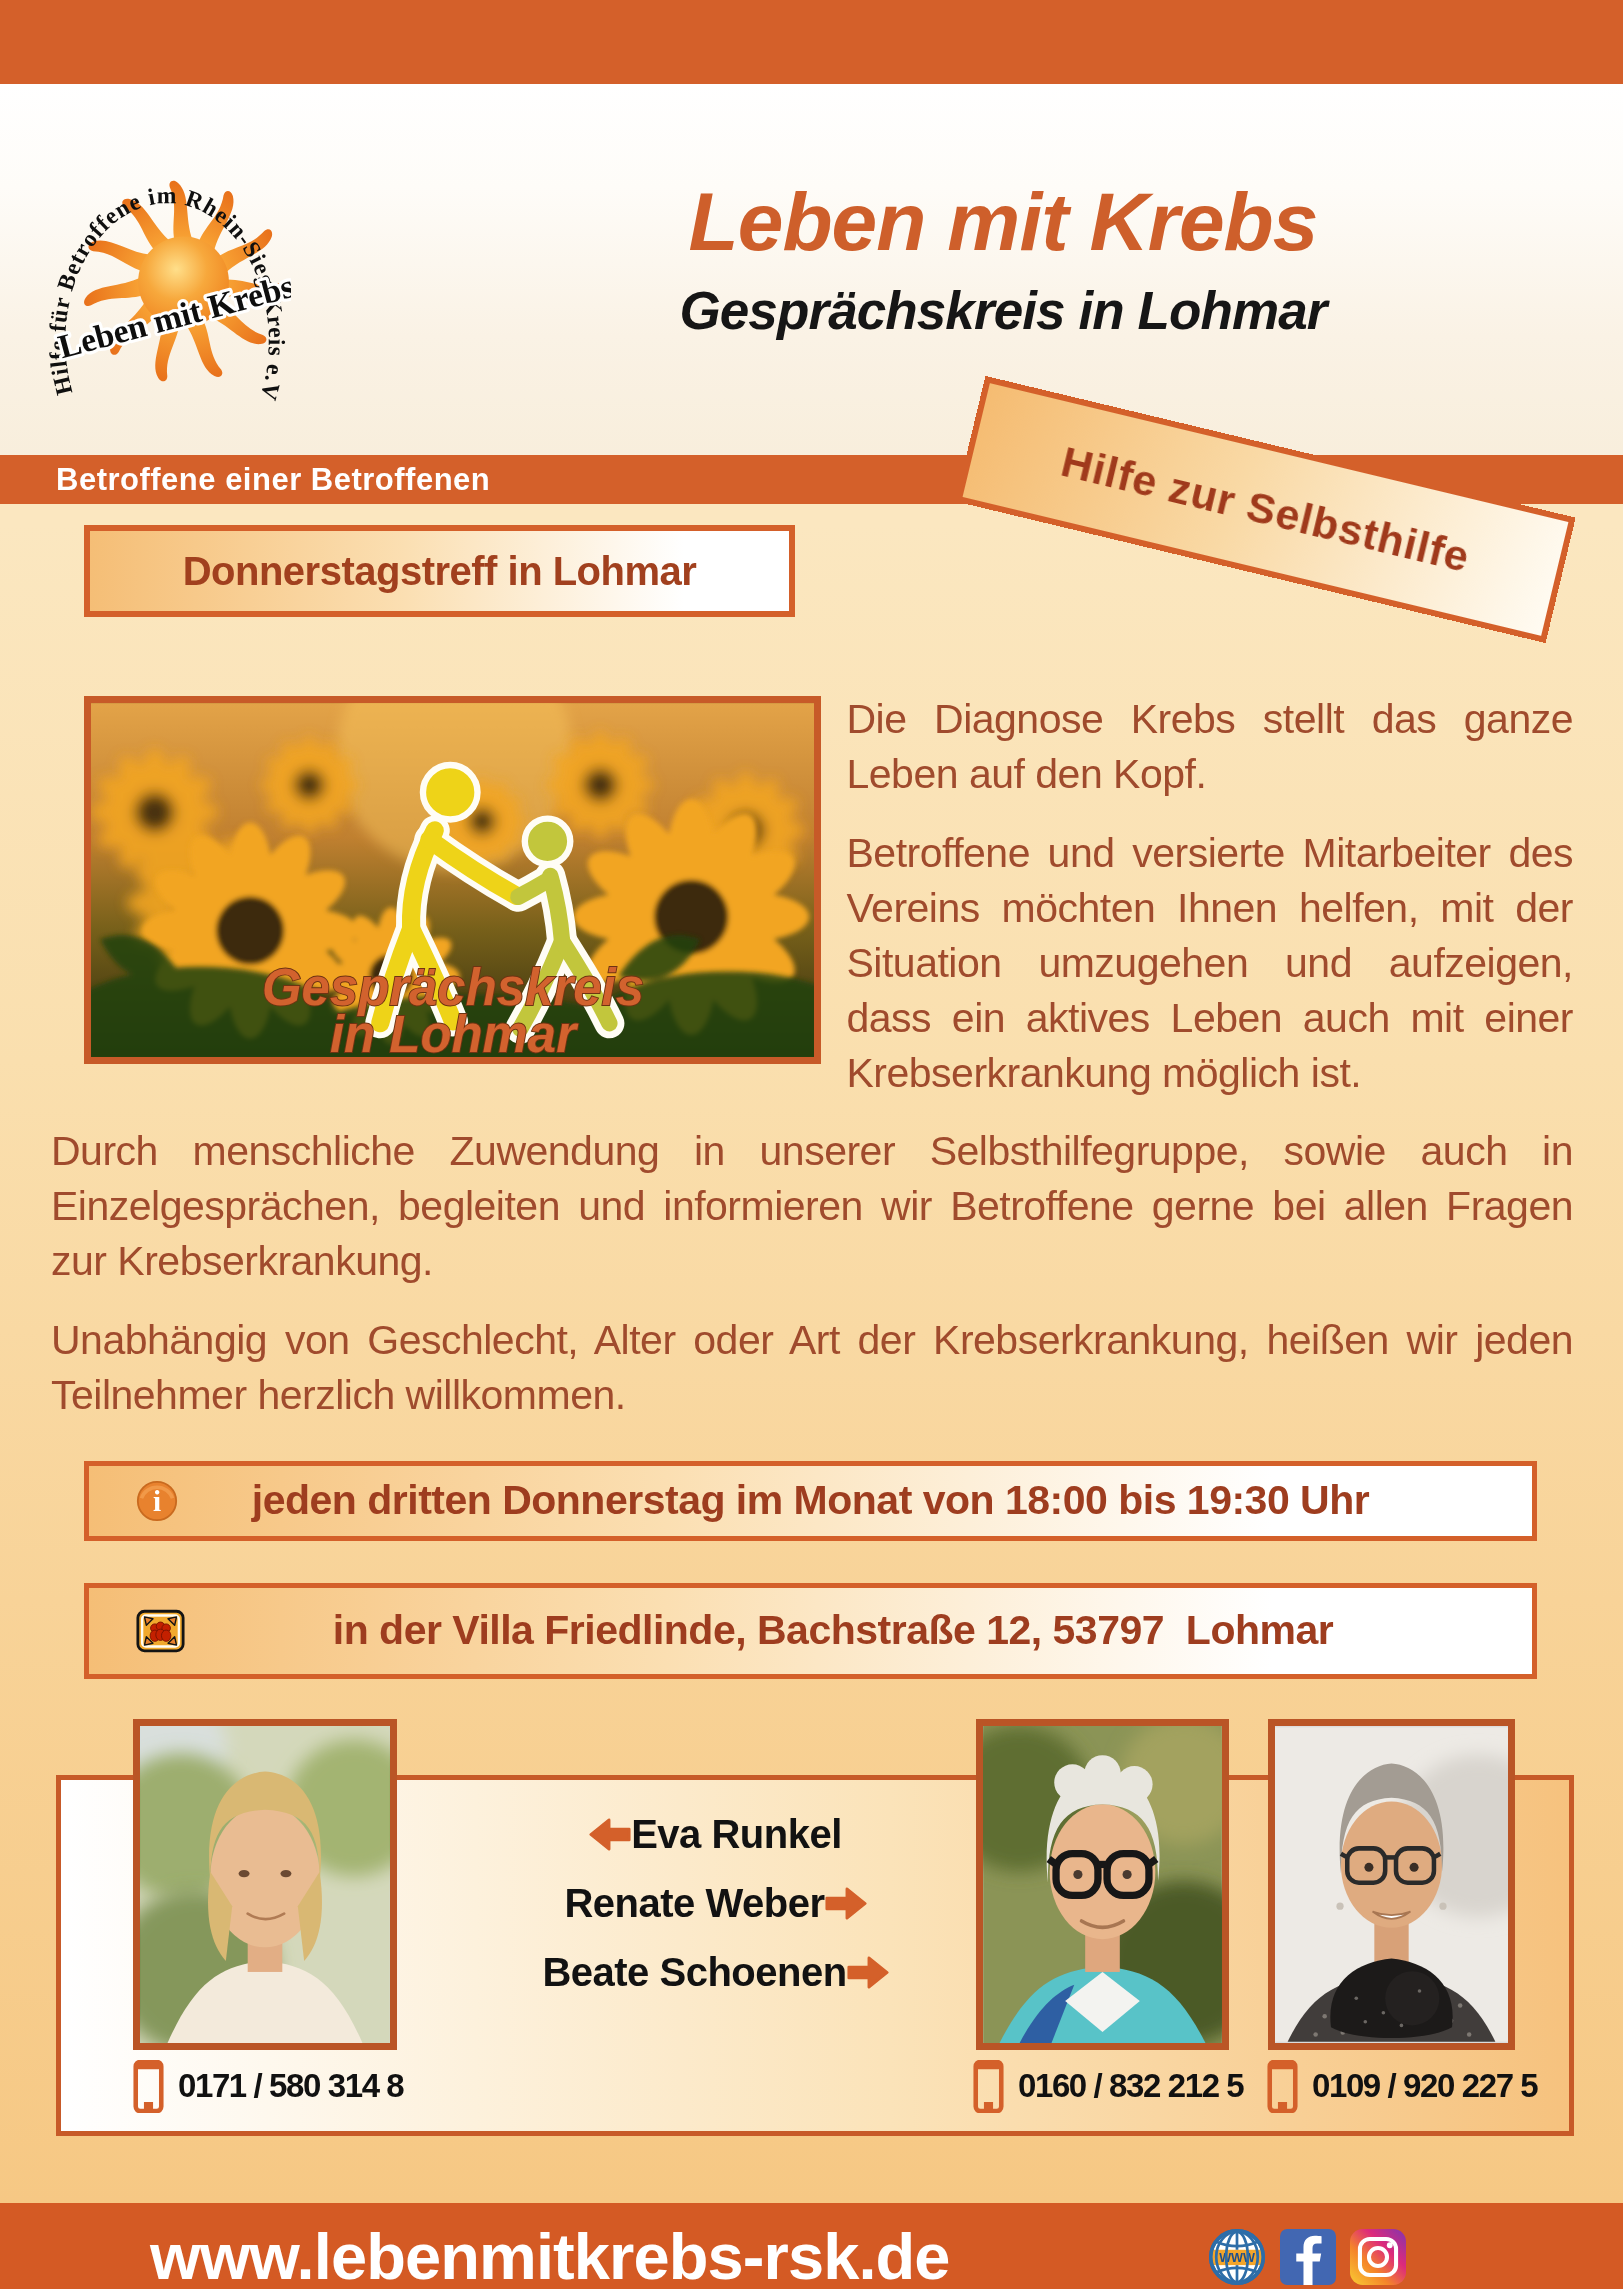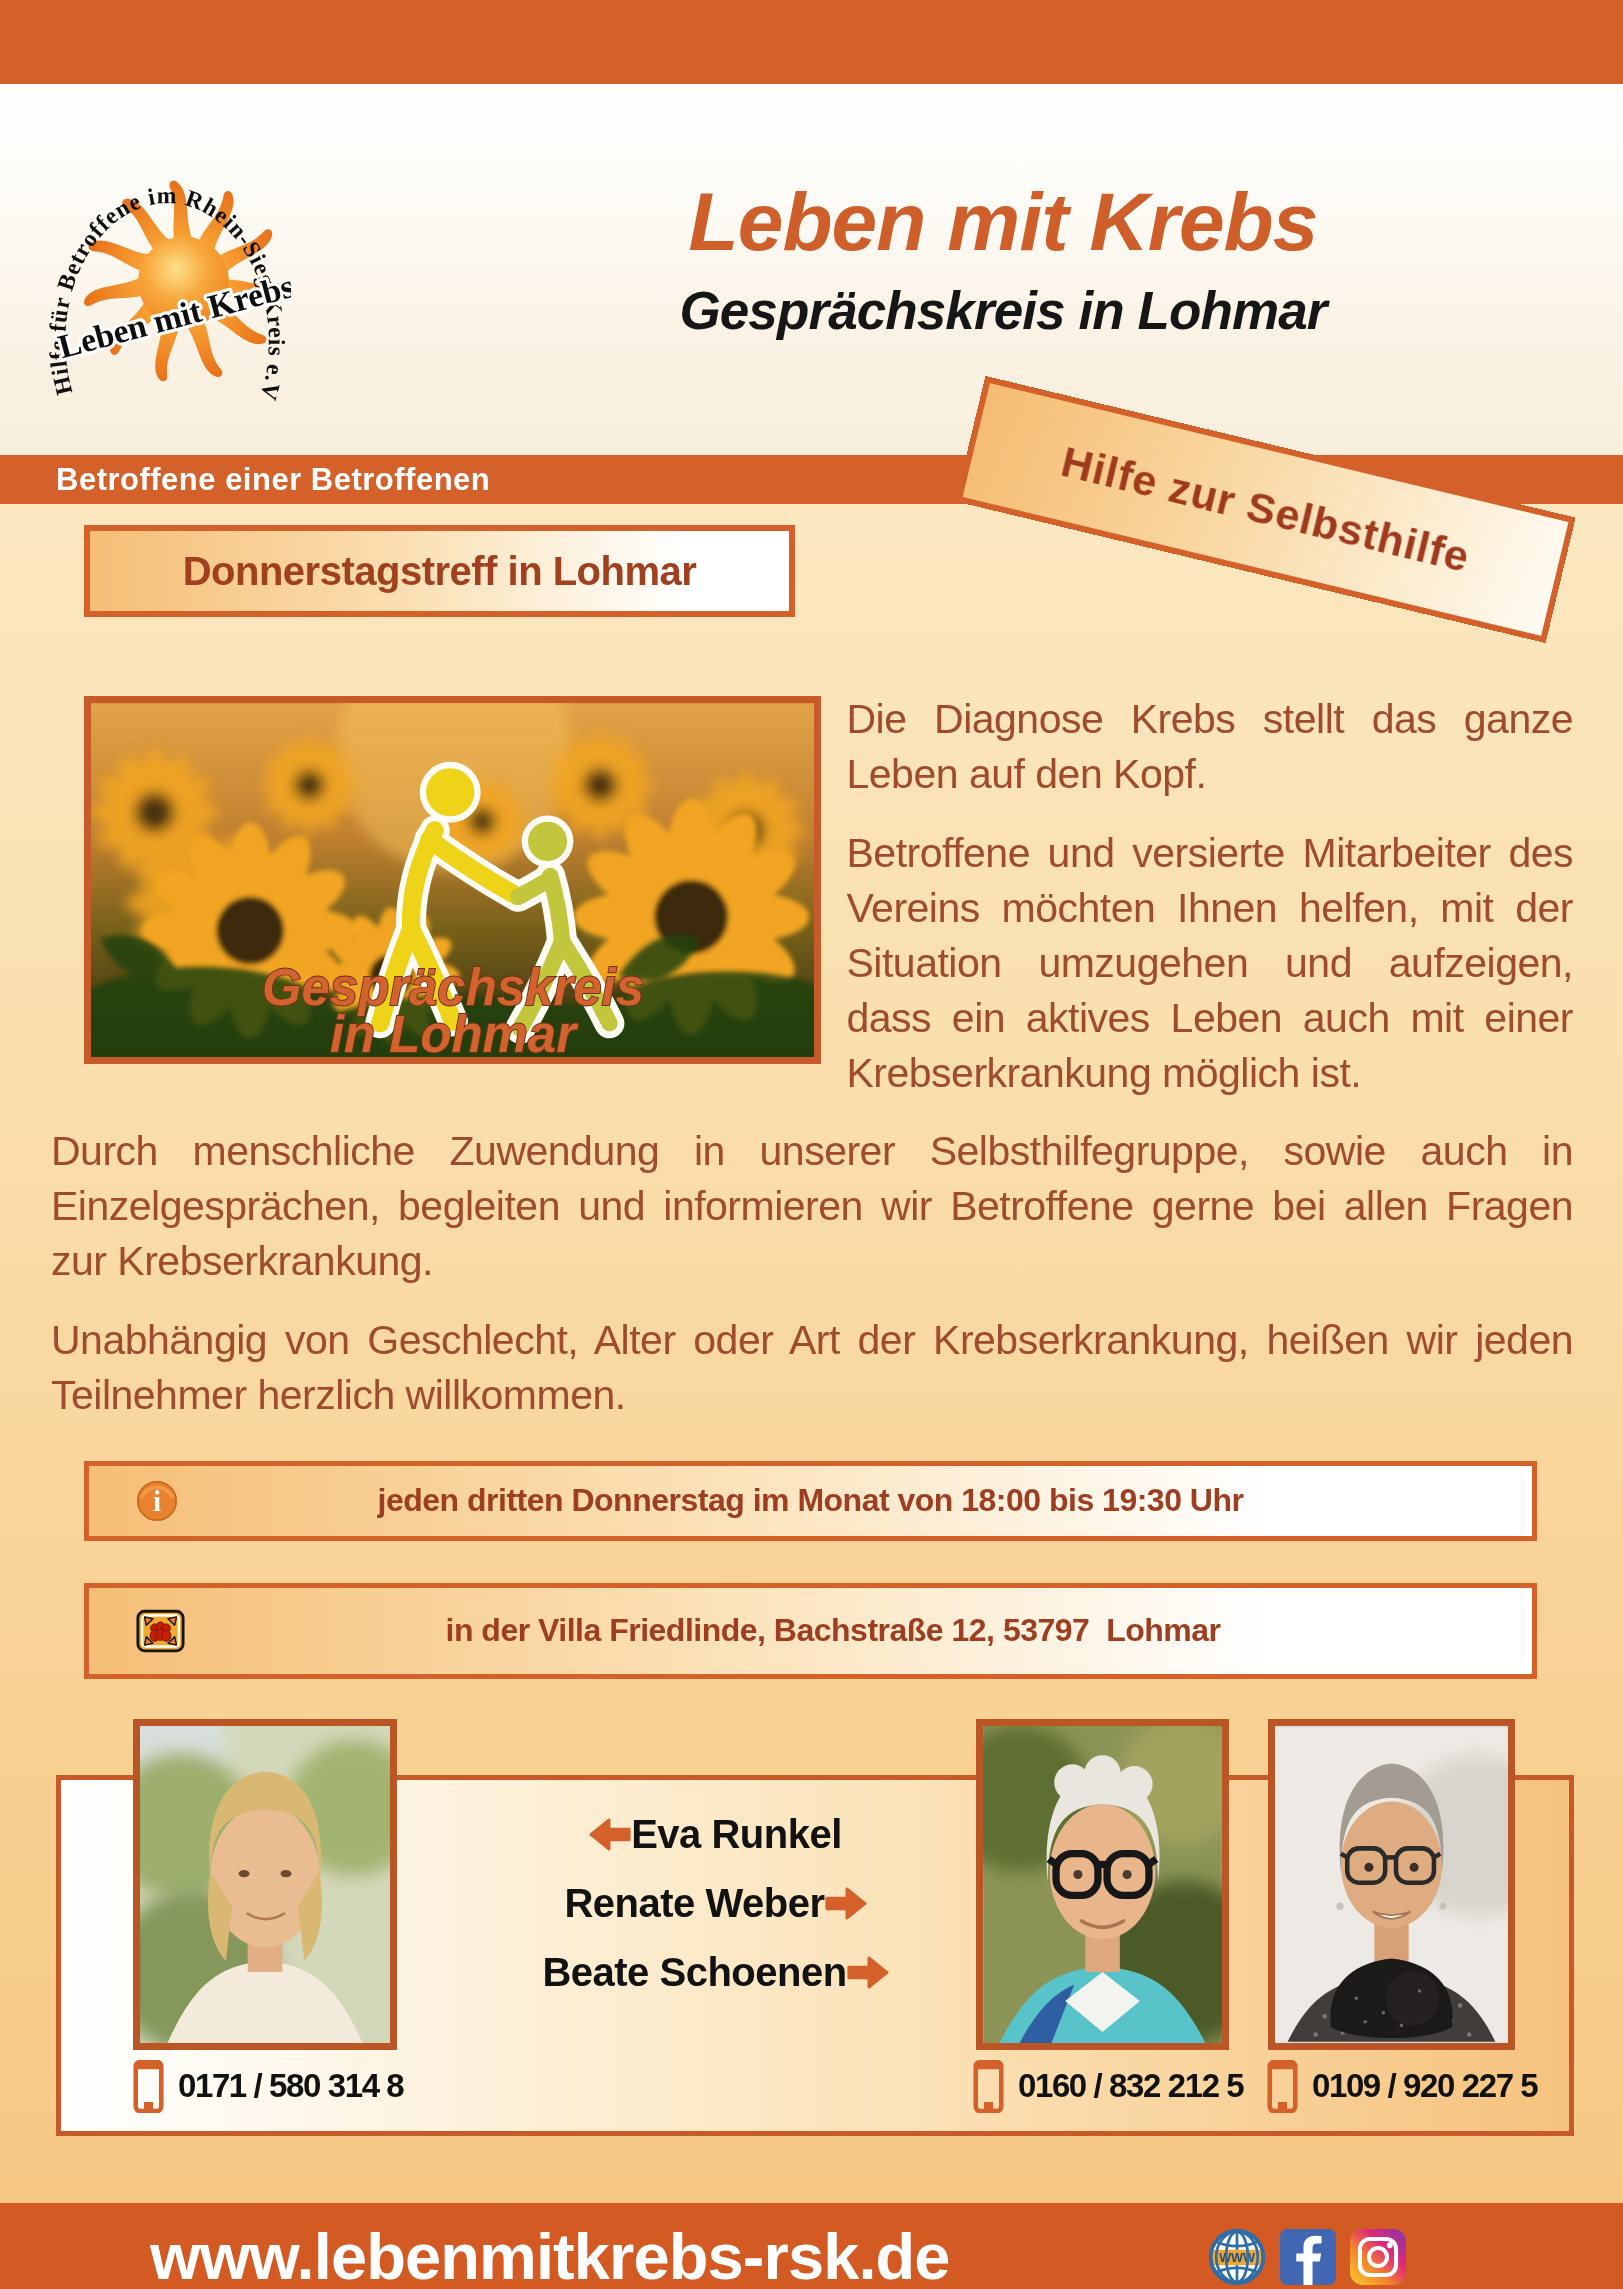--- a/index.html
+++ b/index.html
@@ -66,21 +66,21 @@
   .info-box{
     position:relative;margin:14.5px 0 0 33px;width:1453px;box-sizing:border-box;
     border:5.5px solid #D4602A;
     background:linear-gradient(90deg,#F5BE76 0%,#FBDFB2 40%,#FFFFFF 82%);
     display:flex;align-items:center;justify-content:center;
   }
   .info-box.first{height:80px;}
   .info-box.second{margin-top:42px;height:96px;padding-left:45px;}
   .info-box .box-icon{position:absolute;left:47px;top:50%;transform:translateY(-50%);}
   .info-box span.box-text{
-    font-size:32px;font-weight:bold;color:#9E3D1F;letter-spacing:-0.5px;white-space:pre;
+    font-size:41px;font-weight:bold;color:#9E3D1F;letter-spacing:-0.5px;white-space:pre;
   }
   .welcome-box{
     margin:20px 0 0 331px;width:875px;height:102px;box-sizing:border-box;
     border:5.5px solid #D4602A;
     background:linear-gradient(90deg,#F7C989 0%,#FBE4BE 55%,#FEF6E8 100%);
     display:flex;align-items:center;justify-content:center;
   }
   .welcome-box span{font-size:36px;font-weight:bold;color:#9E3D1F;letter-spacing:-0.5px;}
 
   

